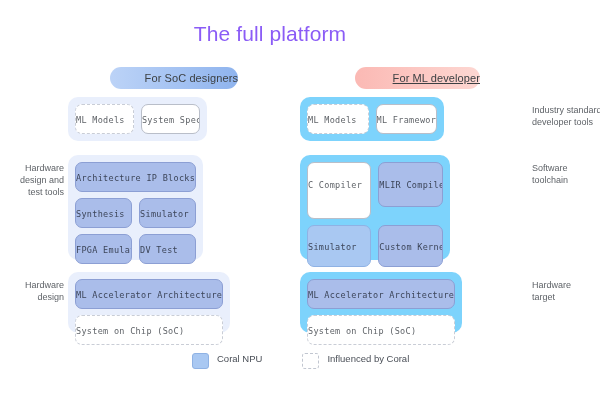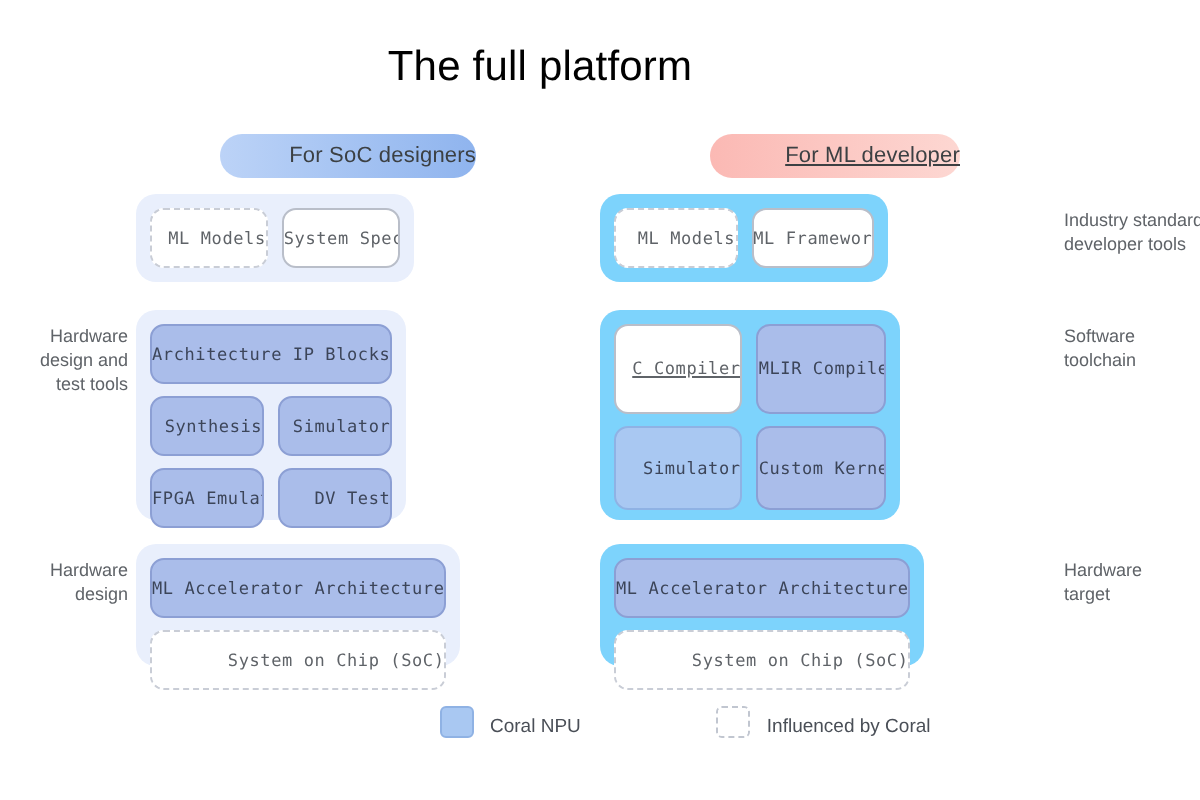--- a/index.html
+++ b/index.html
@@ -18,21 +18,21 @@
 
   
   .title {
     position: absolute;
     top: 22px;
     left: 0;
     width: 540px;
     text-align: center;
     font-size: 21px;
     font-weight: 400;
-    color: #000000;
+    color: #8b5cf6;
     letter-spacing: 0.1px;
   }
 
   
   .pill {
     position: absolute;
     top: 67px;
     height: 22px;
     line-height: 22px;
     border-radius: 11px;
@@ -79,21 +79,21 @@
     gap: 7px;
     margin-bottom: 6px;
   }
   .row:last-child { margin-bottom: 0; }
 
   
   .box {
     flex: 1;
     height: 30px;
     line-height: 30px;
-    text-align: right;
+    text-align: left;
     font-family: "DejaVu Sans Mono", "Liberation Mono", monospace;
     font-size: 8.5px;
     letter-spacing: 0.3px;
     color: #5f6368;
     border-radius: 7px;
     box-sizing: border-box;
     white-space: nowrap;
     overflow: hidden;
   }
   .box-white-dashed {
@@ -138,25 +138,24 @@
   .legend {
     position: absolute;
     top: 353px;
     left: 192px;
     display: flex;
     align-items: center;
     gap: 40px;
   }
   .legend-item {
     display: flex;
-    align-items: flex-end;
+    align-items: flex-start;
     gap: 8px;
     font-size: 9.5px;
     color: #4a4f57;
-    margin-left: 28px;
   }
   .swatch {
     width: 17px;
     height: 16px;
     border-radius: 3px;
     box-sizing: border-box;
   }
   .swatch-npu {
     background: #a9c8f2;
     border: 1px solid #8fb2e4;
@@ -216,21 +215,21 @@
     <div class="side-label side-right">Industry standard<br>developer tools</div>
     <div class="row">
       <div class="box box-white-dashed">ML Models</div>
       <div class="box box-white-solid">ML Frameworks</div>
     </div>
   </div>
 
   <div class="group pink g2">
     <div class="side-label side-right">Software<br>toolchain</div>
     <div class="row">
-      <div class="box box-white-solid" style="height:45px;line-height:45px;text-decoration:underline;">C Compiler</div>
+      <div class="box box-white-solid" style="height:57px;line-height:45px;">C Compiler</div>
       <div class="box box-npu" style="height:45px;line-height:45px;">MLIR Compiler</div>
     </div>
     <div class="row">
       <div class="box box-npu-light" style="height:42px;line-height:42px;">Simulator</div>
       <div class="box box-npu" style="height:42px;line-height:42px;">Custom Kernels</div>
     </div>
   </div>
 
   <div class="group pink g3">
     <div class="side-label side-right">Hardware<br>target</div>

